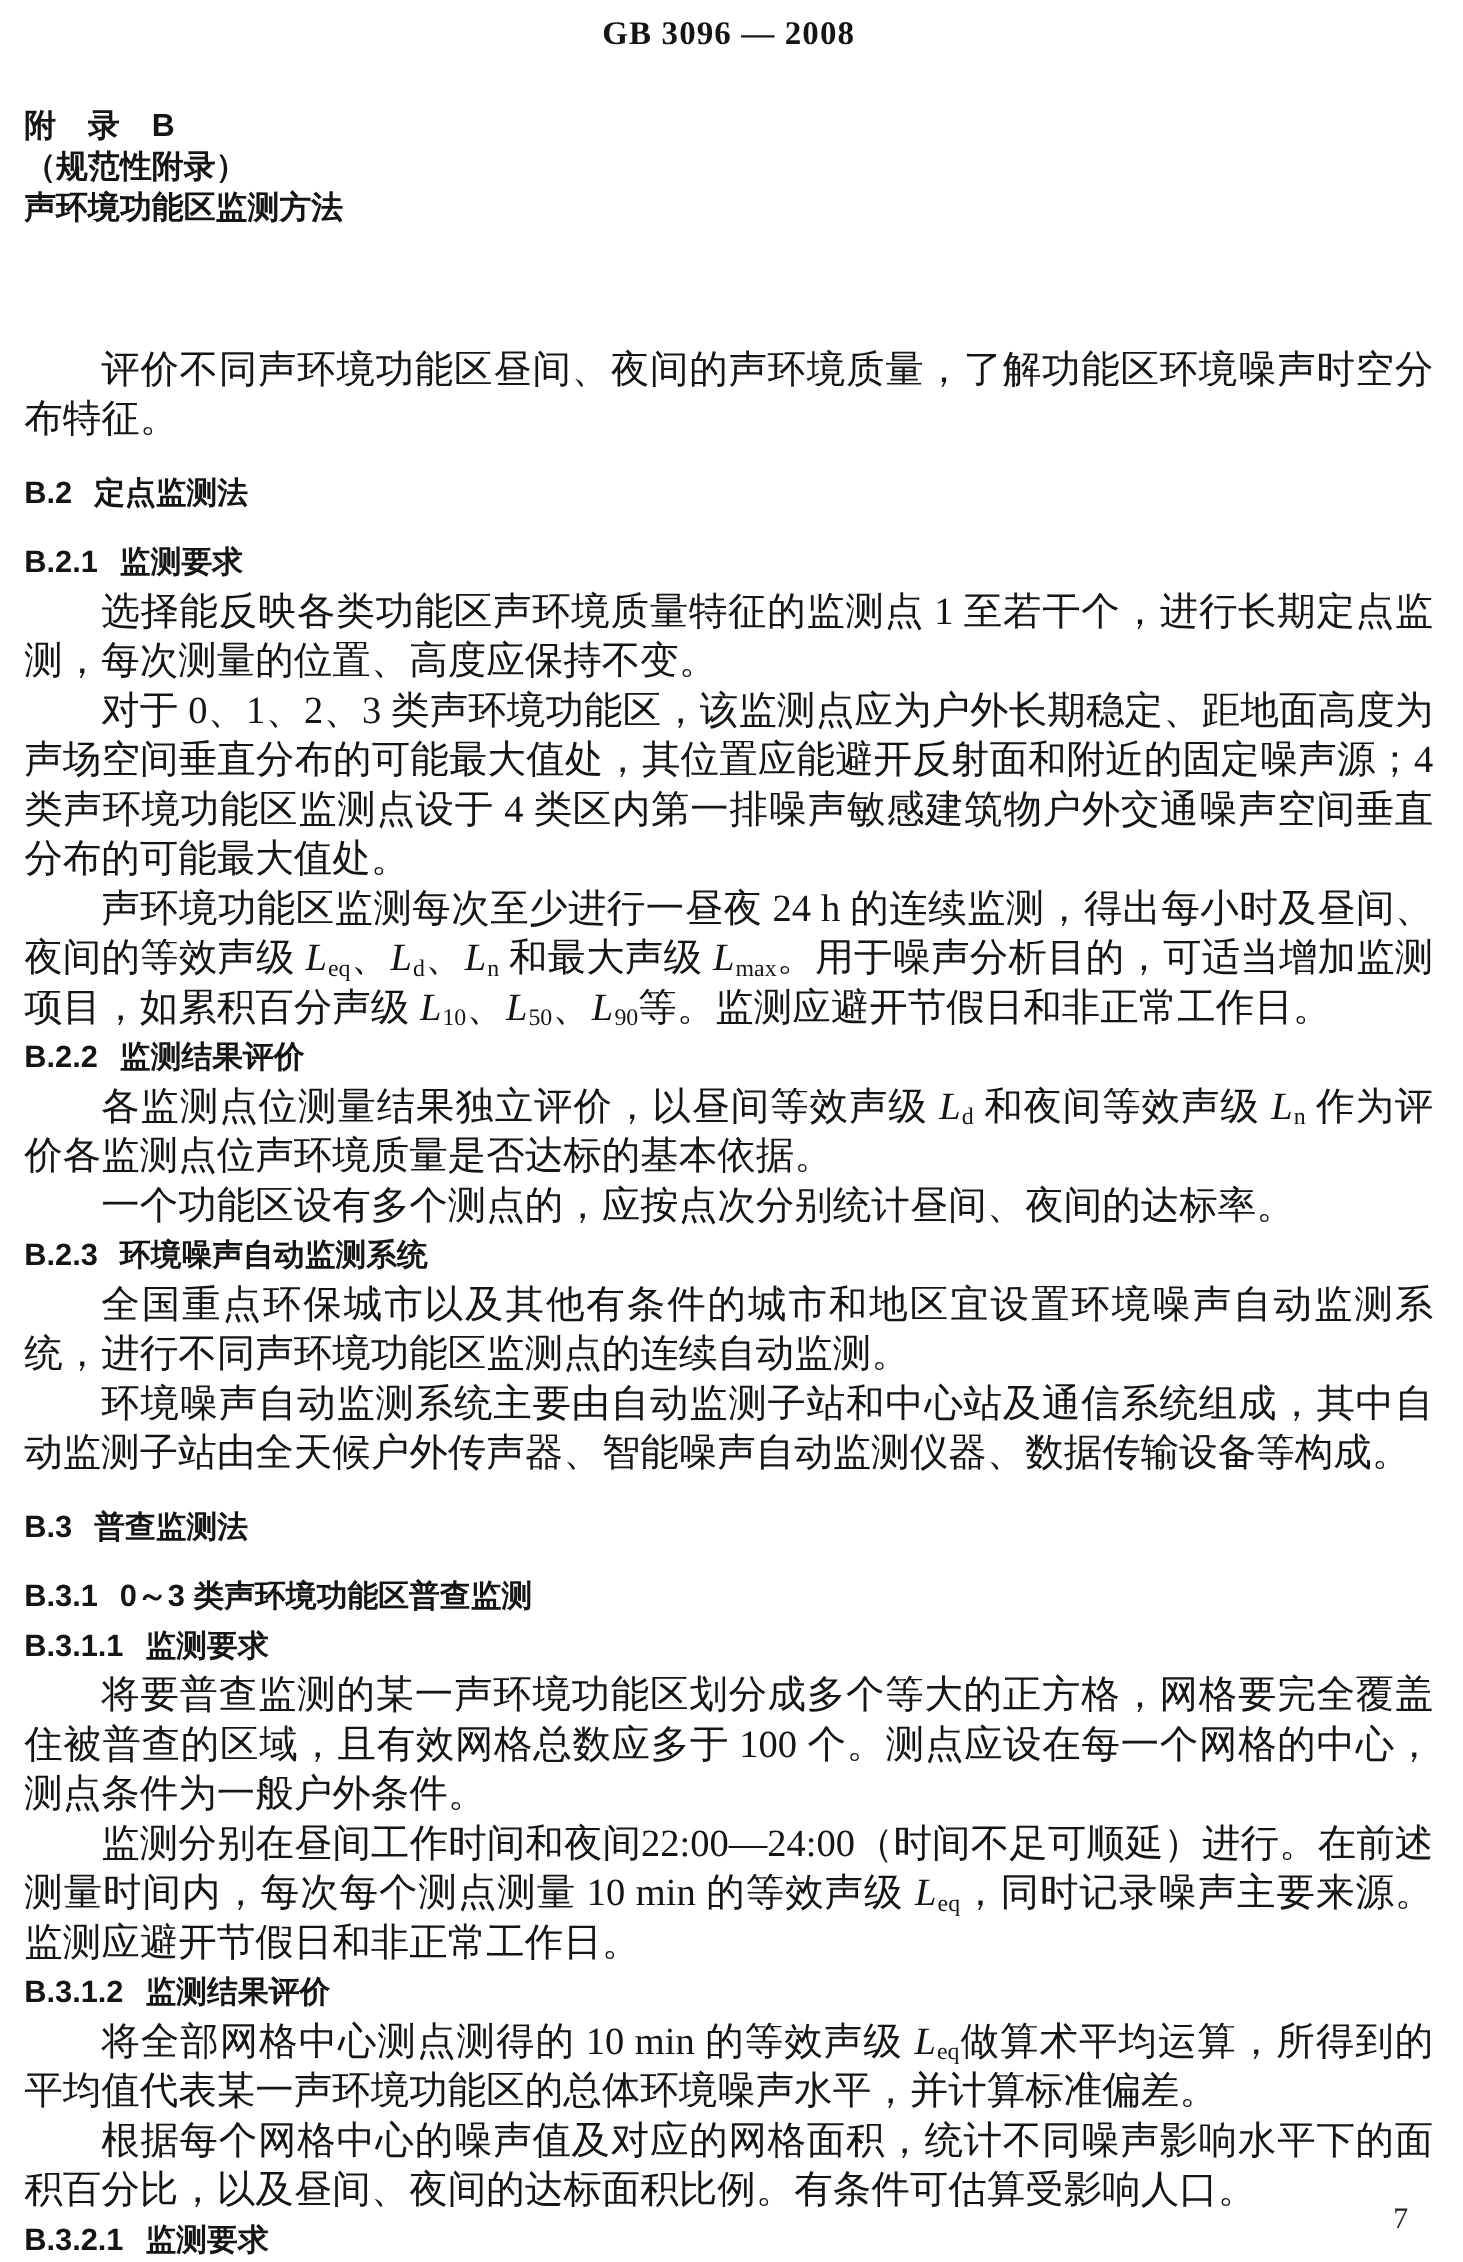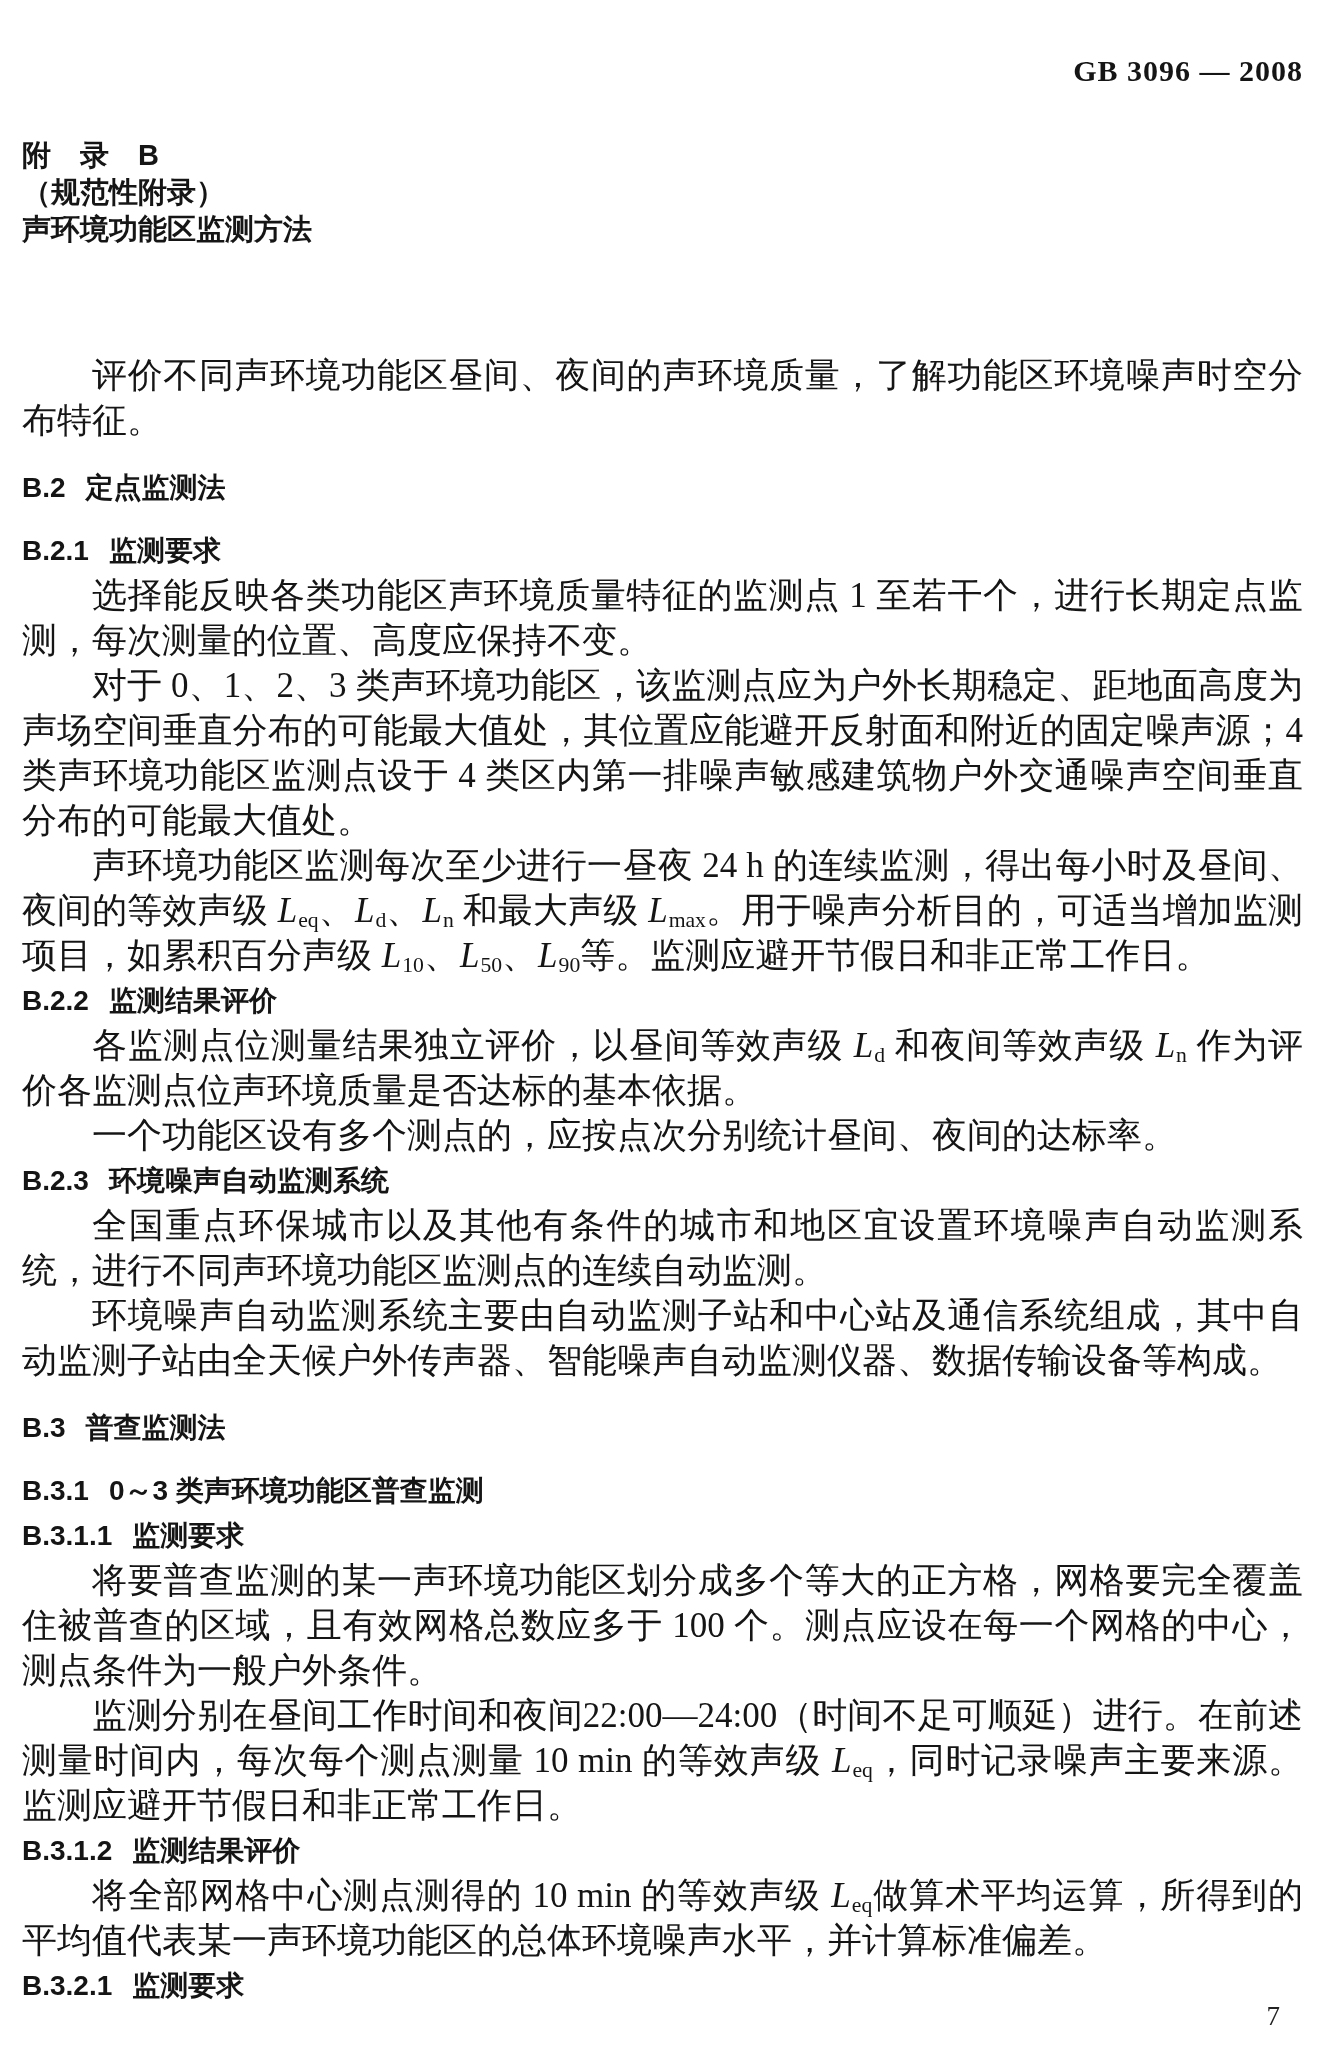--- a/index.html
+++ b/index.html
@@ -10,27 +10,26 @@
     margin:0 auto;
     background:#ffffff;
     box-sizing:border-box;
     padding:14px 27px 0 22px;
     color:#151515;
     font-family:"Liberation Serif","DejaVu Serif",serif;
     overflow:hidden;
   }
   
   .doc-header{
-    text-align:right;
+    text-align:center;
     font-size:30px;
     font-weight:bold;
     letter-spacing:1px;
     line-height:34px;
     font-family:"Liberation Serif","DejaVu Serif",serif;
-    margin-top:40px;
   }
   
   .title-block{
     margin-top:49px;
     margin-bottom:105px;
     text-align:left;
     font-family:"Liberation Sans","DejaVu Sans",sans-serif;
     font-weight:bold;
   }
   .title-block .t-line{
@@ -126,20 +125,21 @@
   <div class="h2">
     <span class="sec-num">B.3.1.1</span><span>监测要求</span>
   </div>
   <p class="para">将要普查监测的某一声环境功能区划分成多个等大的正方格，网格要完全覆盖住被普查的区域，且有效网格总数应多于 100 个。测点应设在每一个网格的中心，测点条件为一般户外条件。</p>
   <p class="para">监测分别在昼间工作时间和夜间22:00—24:00（时间不足可顺延）进行。在前述测量时间内，每次每个测点测量 10 min 的等效声级 <i>L</i><sub>eq</sub>，同时记录噪声主要来源。监测应避开节假日和非正常工作日。</p>
 
   <div class="h2">
     <span class="sec-num">B.3.1.2</span><span>监测结果评价</span>
   </div>
   <p class="para">将全部网格中心测点测得的 10 min 的等效声级 <i>L</i><sub>eq</sub>做算术平均运算，所得到的平均值代表某一声环境功能区的总体环境噪声水平，并计算标准偏差。</p>
+  <p class="para">根据每个网格中心的噪声值及对应的网格面积，统计不同噪声影响水平下的面积百分比，以及昼间、夜间的达标面积比例。有条件可估算受影响人口。</p>
 
 
   <div class="h2">
     <span class="sec-num">B.3.2.1</span><span>监测要求</span>
   </div>
 
   <div class="footer-pagenum">7</div>
 
 </div>
 

